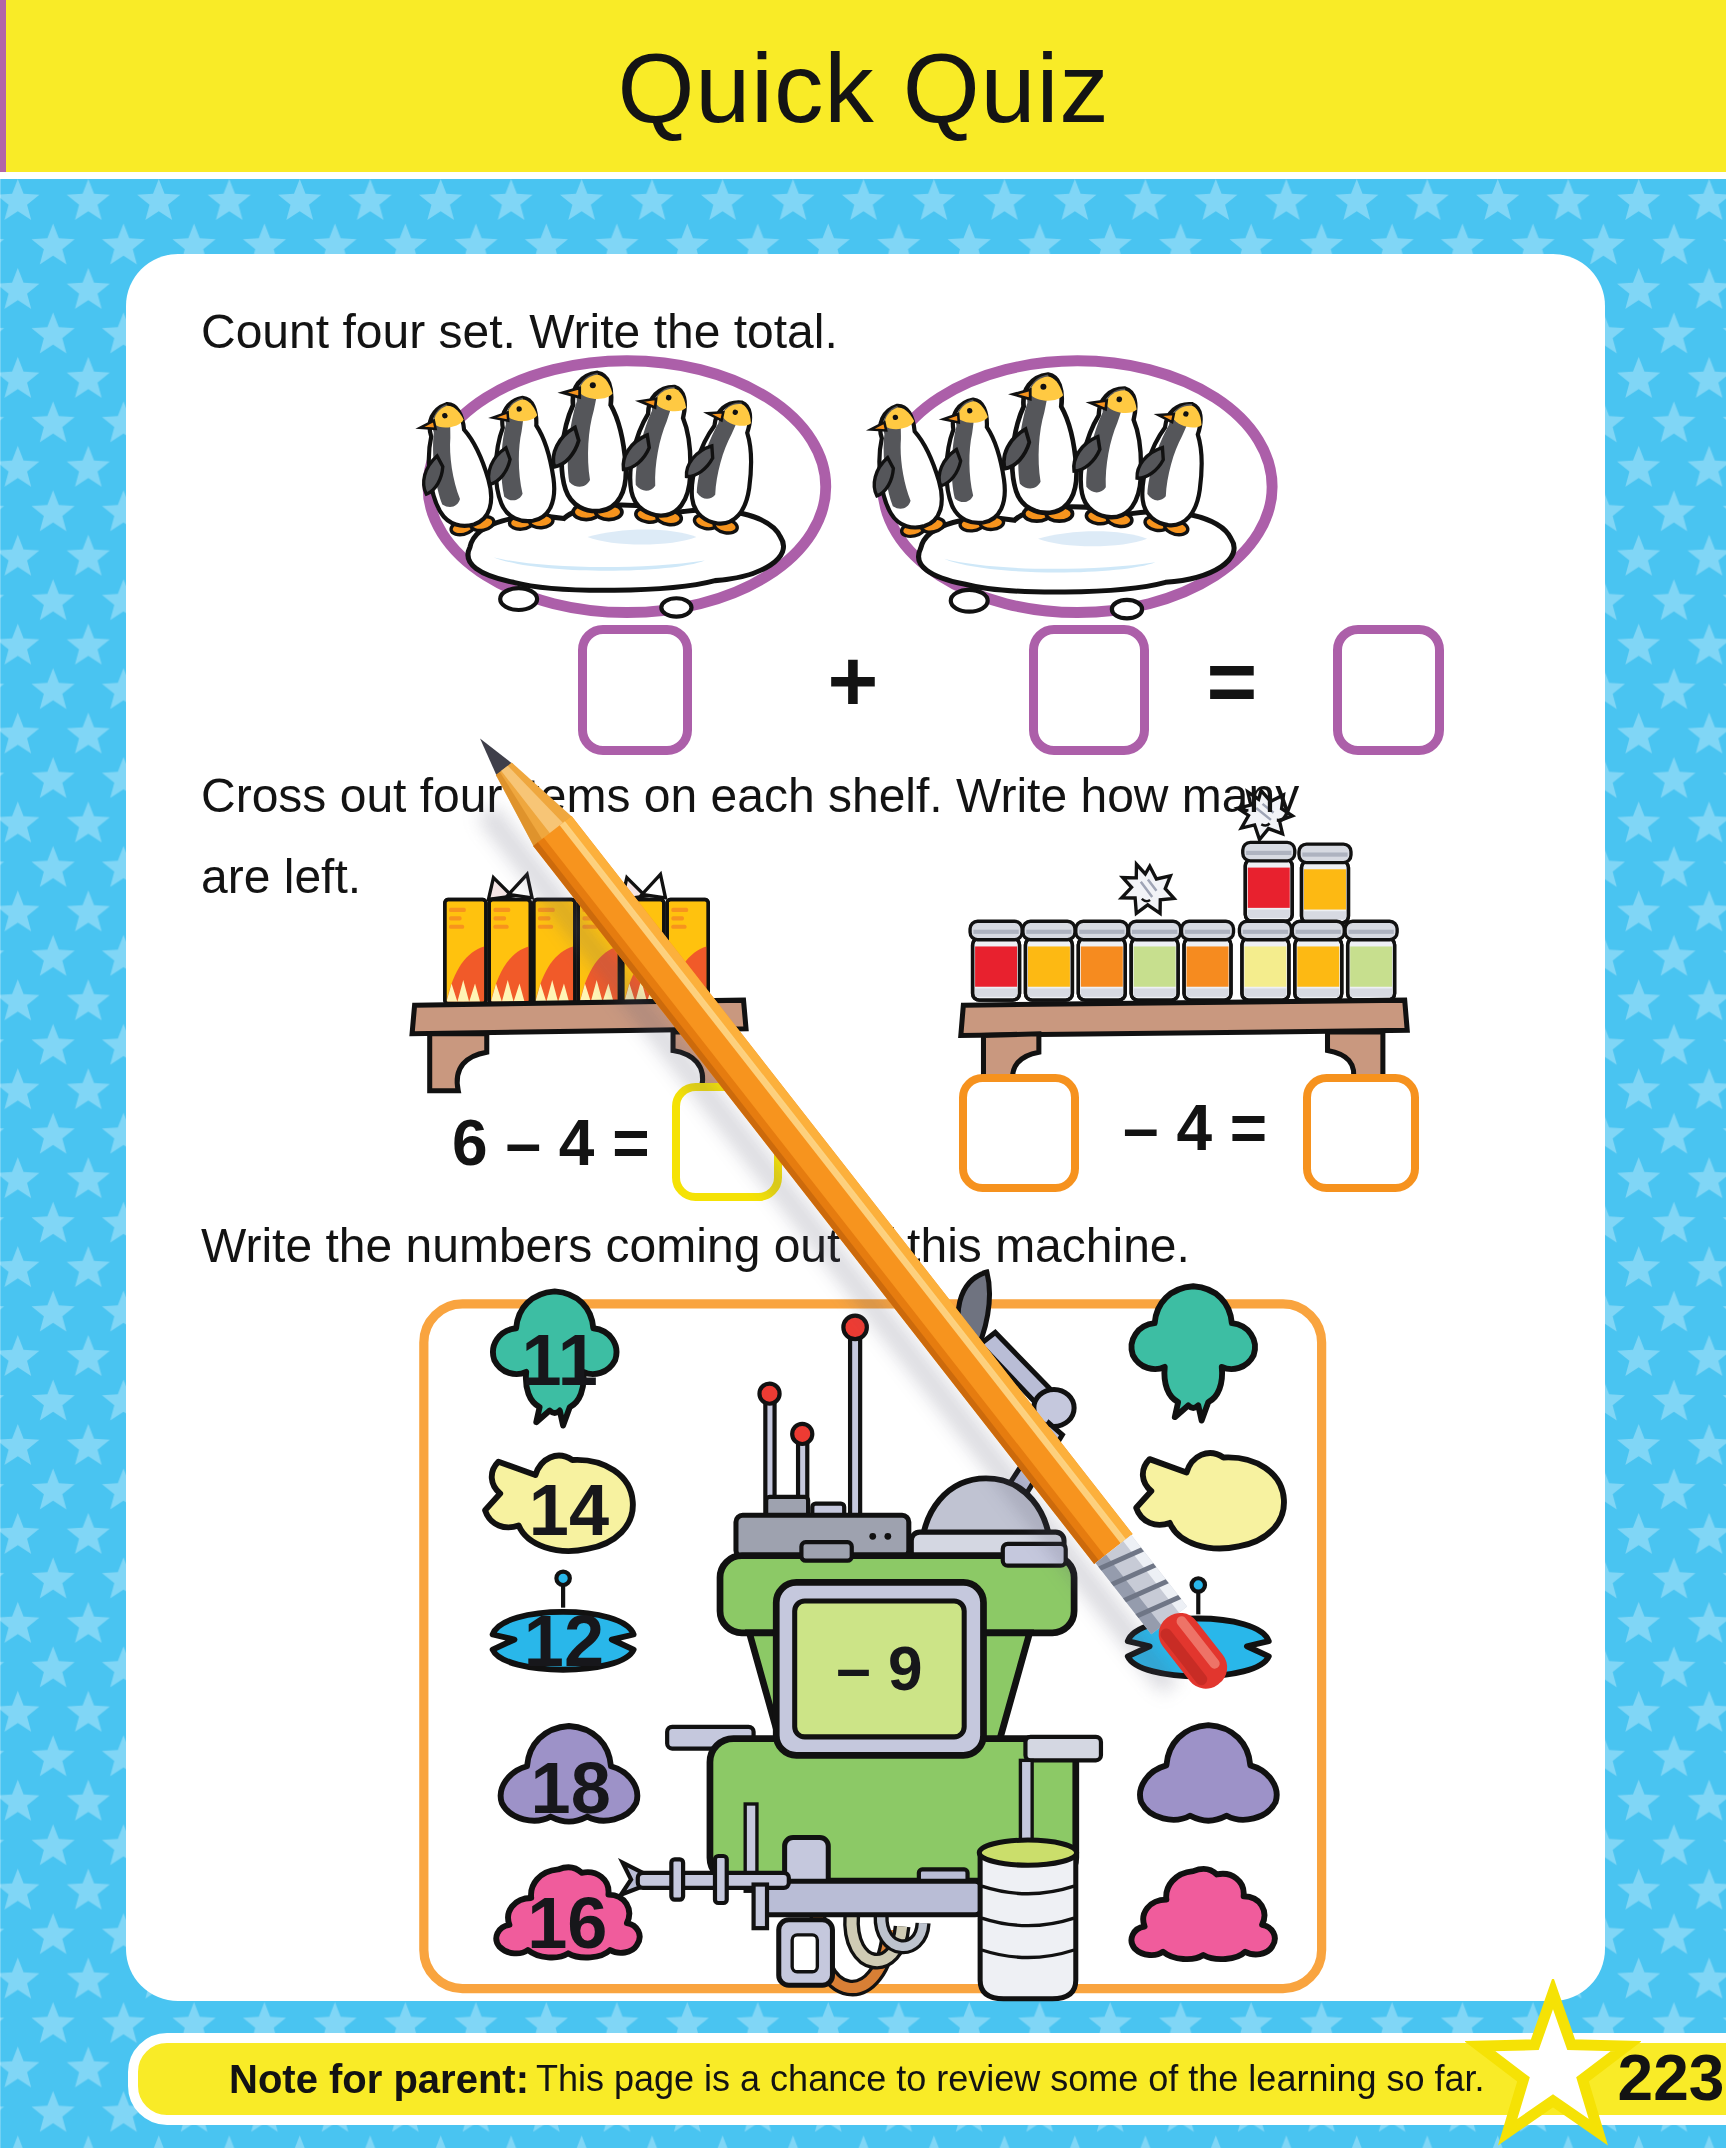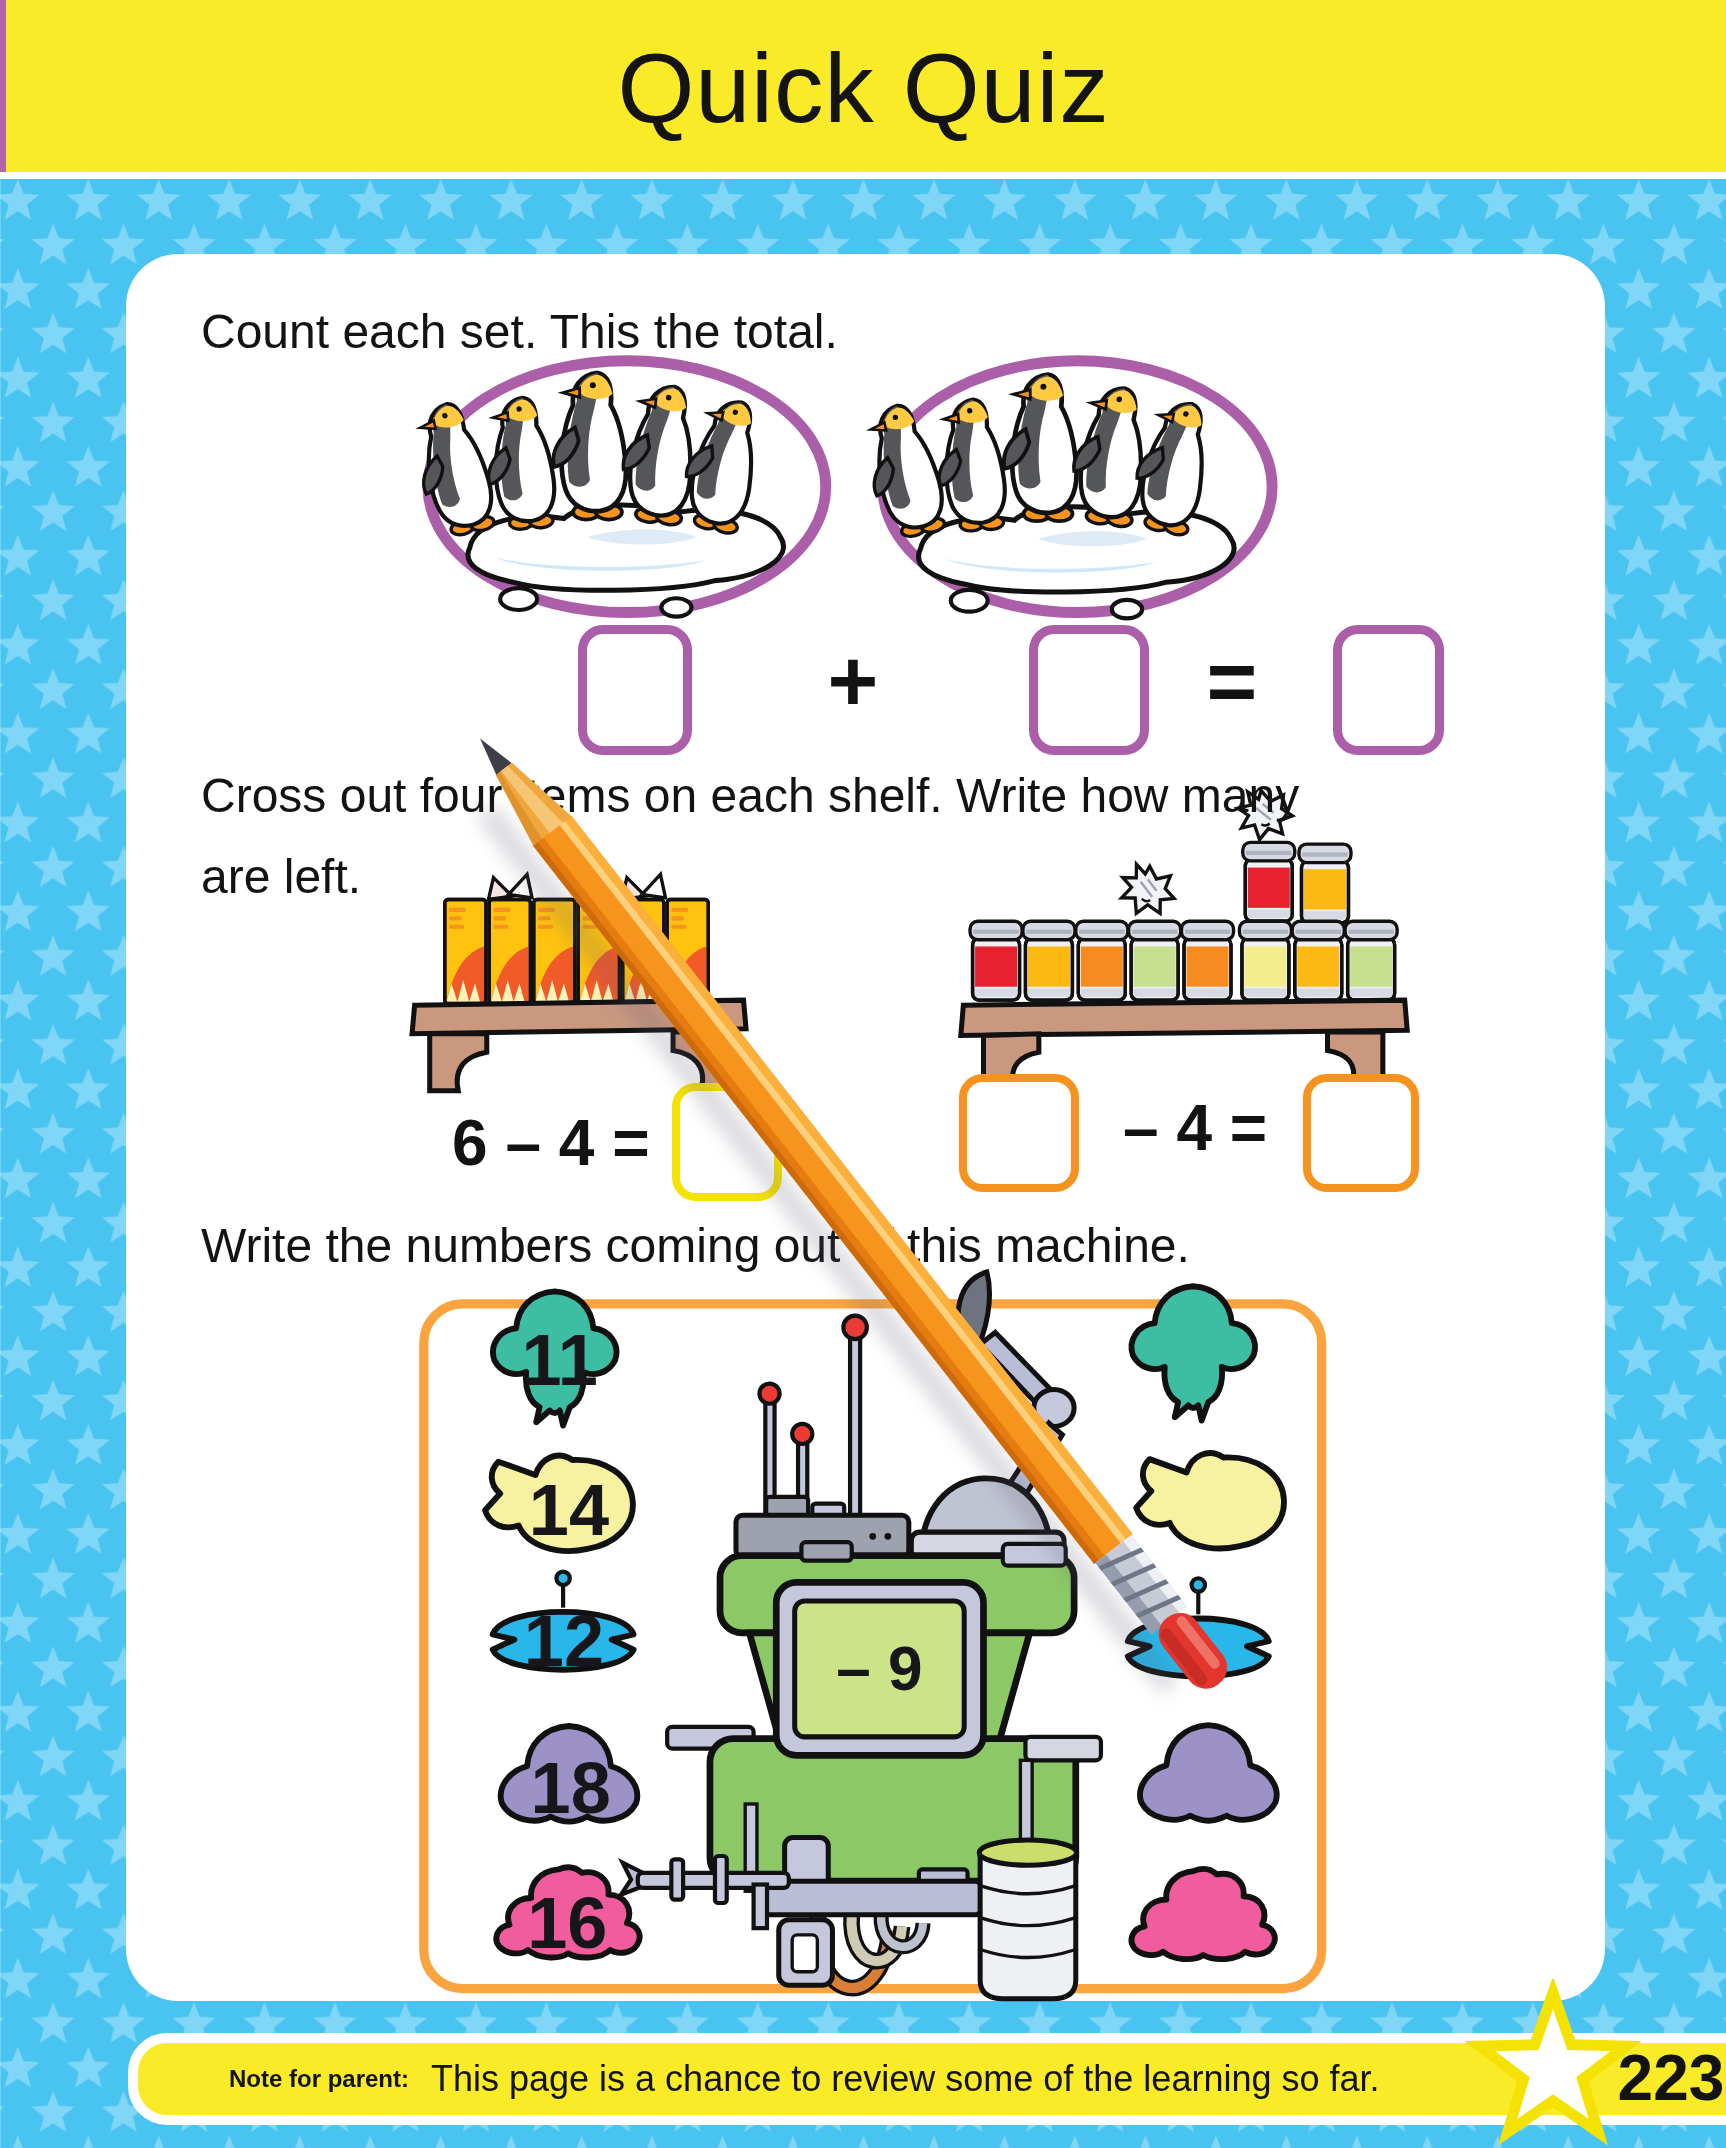--- a/index.html
+++ b/index.html
@@ -24,21 +24,21 @@
   .box.yellow{border:8.4px solid #F5E205;border-radius:23.5px;}
   .box.orange{border:8.4px solid #F6921E;border-radius:23.5px;}
   
   .illus{left:0;top:0;z-index:3;pointer-events:none;}
   .pencil{left:0;top:0;z-index:8;pointer-events:none;}
   .shape-num{font-family:"Liberation Sans",sans-serif;font-size:86px;font-weight:700;fill:#17171B;text-anchor:middle;}
   .screen-op{font-family:"Liberation Sans",sans-serif;font-size:74px;font-weight:700;fill:#17171B;text-anchor:middle;}
   
   .notebar{left:128px;top:2033px;width:1615px;height:92px;background:#F9EB27;border:10px solid #fff;
            border-radius:39px 0 0 39px;z-index:5;display:flex;align-items:center;padding-left:91px;box-sizing:border-box;}
-  .notebar .lbl{font-weight:700;font-size:24px;color:#131313;margin-right:22px;white-space:nowrap;}
+  .notebar .lbl{font-weight:700;font-size:40px;color:#131313;margin-right:7px;white-space:nowrap;}
   .notebar .txt{font-size:36px;color:#131313;white-space:nowrap;}
   .pagestar{left:1465px;top:1979px;z-index:6;}
   .pagenum{left:1608px;top:2041px;width:126px;text-align:center;font-size:64px;font-weight:700;color:#131313;z-index:7;}
 </style>
 </head>
 <body>
 
 <svg class="abs bg" width="1727" height="1969" viewBox="0 0 2058 2347">
   <defs>
     <path id="bgstar" d="M0,-27 L6.8,-9.3 L25.7,-8.3 L11,3.6 L15.9,21.8 L0,11.5 L-15.9,21.8 L-11,3.6 L-25.7,-8.3 L-6.8,-9.3 Z" fill="#80D6F6"></path>
@@ -52,21 +52,21 @@
   </defs>
   <rect width="2058" height="2347" fill="url(#starp)"></rect>
 </svg>
 
 <div class="abs header"></div>
 <div class="abs stripe"></div>
 <div class="abs title">Quick Quiz</div>
 
 <div class="abs card"></div>
 
-<div class="abs instr" style="left:201px;top:304px;">Count each set. This the total.</div>
+<div class="abs instr" style="left:201px;top:304px;">Count four set. Write the total.</div>
 <div class="abs op" style="left:807px;top:631px;">+</div>
 <div class="abs op" style="left:1186px;top:631px;">=</div>
 <div class="abs box purple" style="left:578px;top:625px;width:96px;height:112px;"></div>
 <div class="abs box purple" style="left:1029px;top:625px;width:102px;height:112px;"></div>
 <div class="abs box purple" style="left:1333px;top:625px;width:93px;height:112px;"></div>
 
 <div class="abs instr" style="left:201px;top:768px;">Cross out four items on each shelf. Write how many</div>
 <div class="abs instr" style="left:201px;top:849px;">are left.</div>
 <div class="abs eq" style="left:430px;top:1106px;">6 – 4 =</div>
 <div class="abs box yellow" style="left:672px;top:1083px;width:94px;height:102px;"></div>

